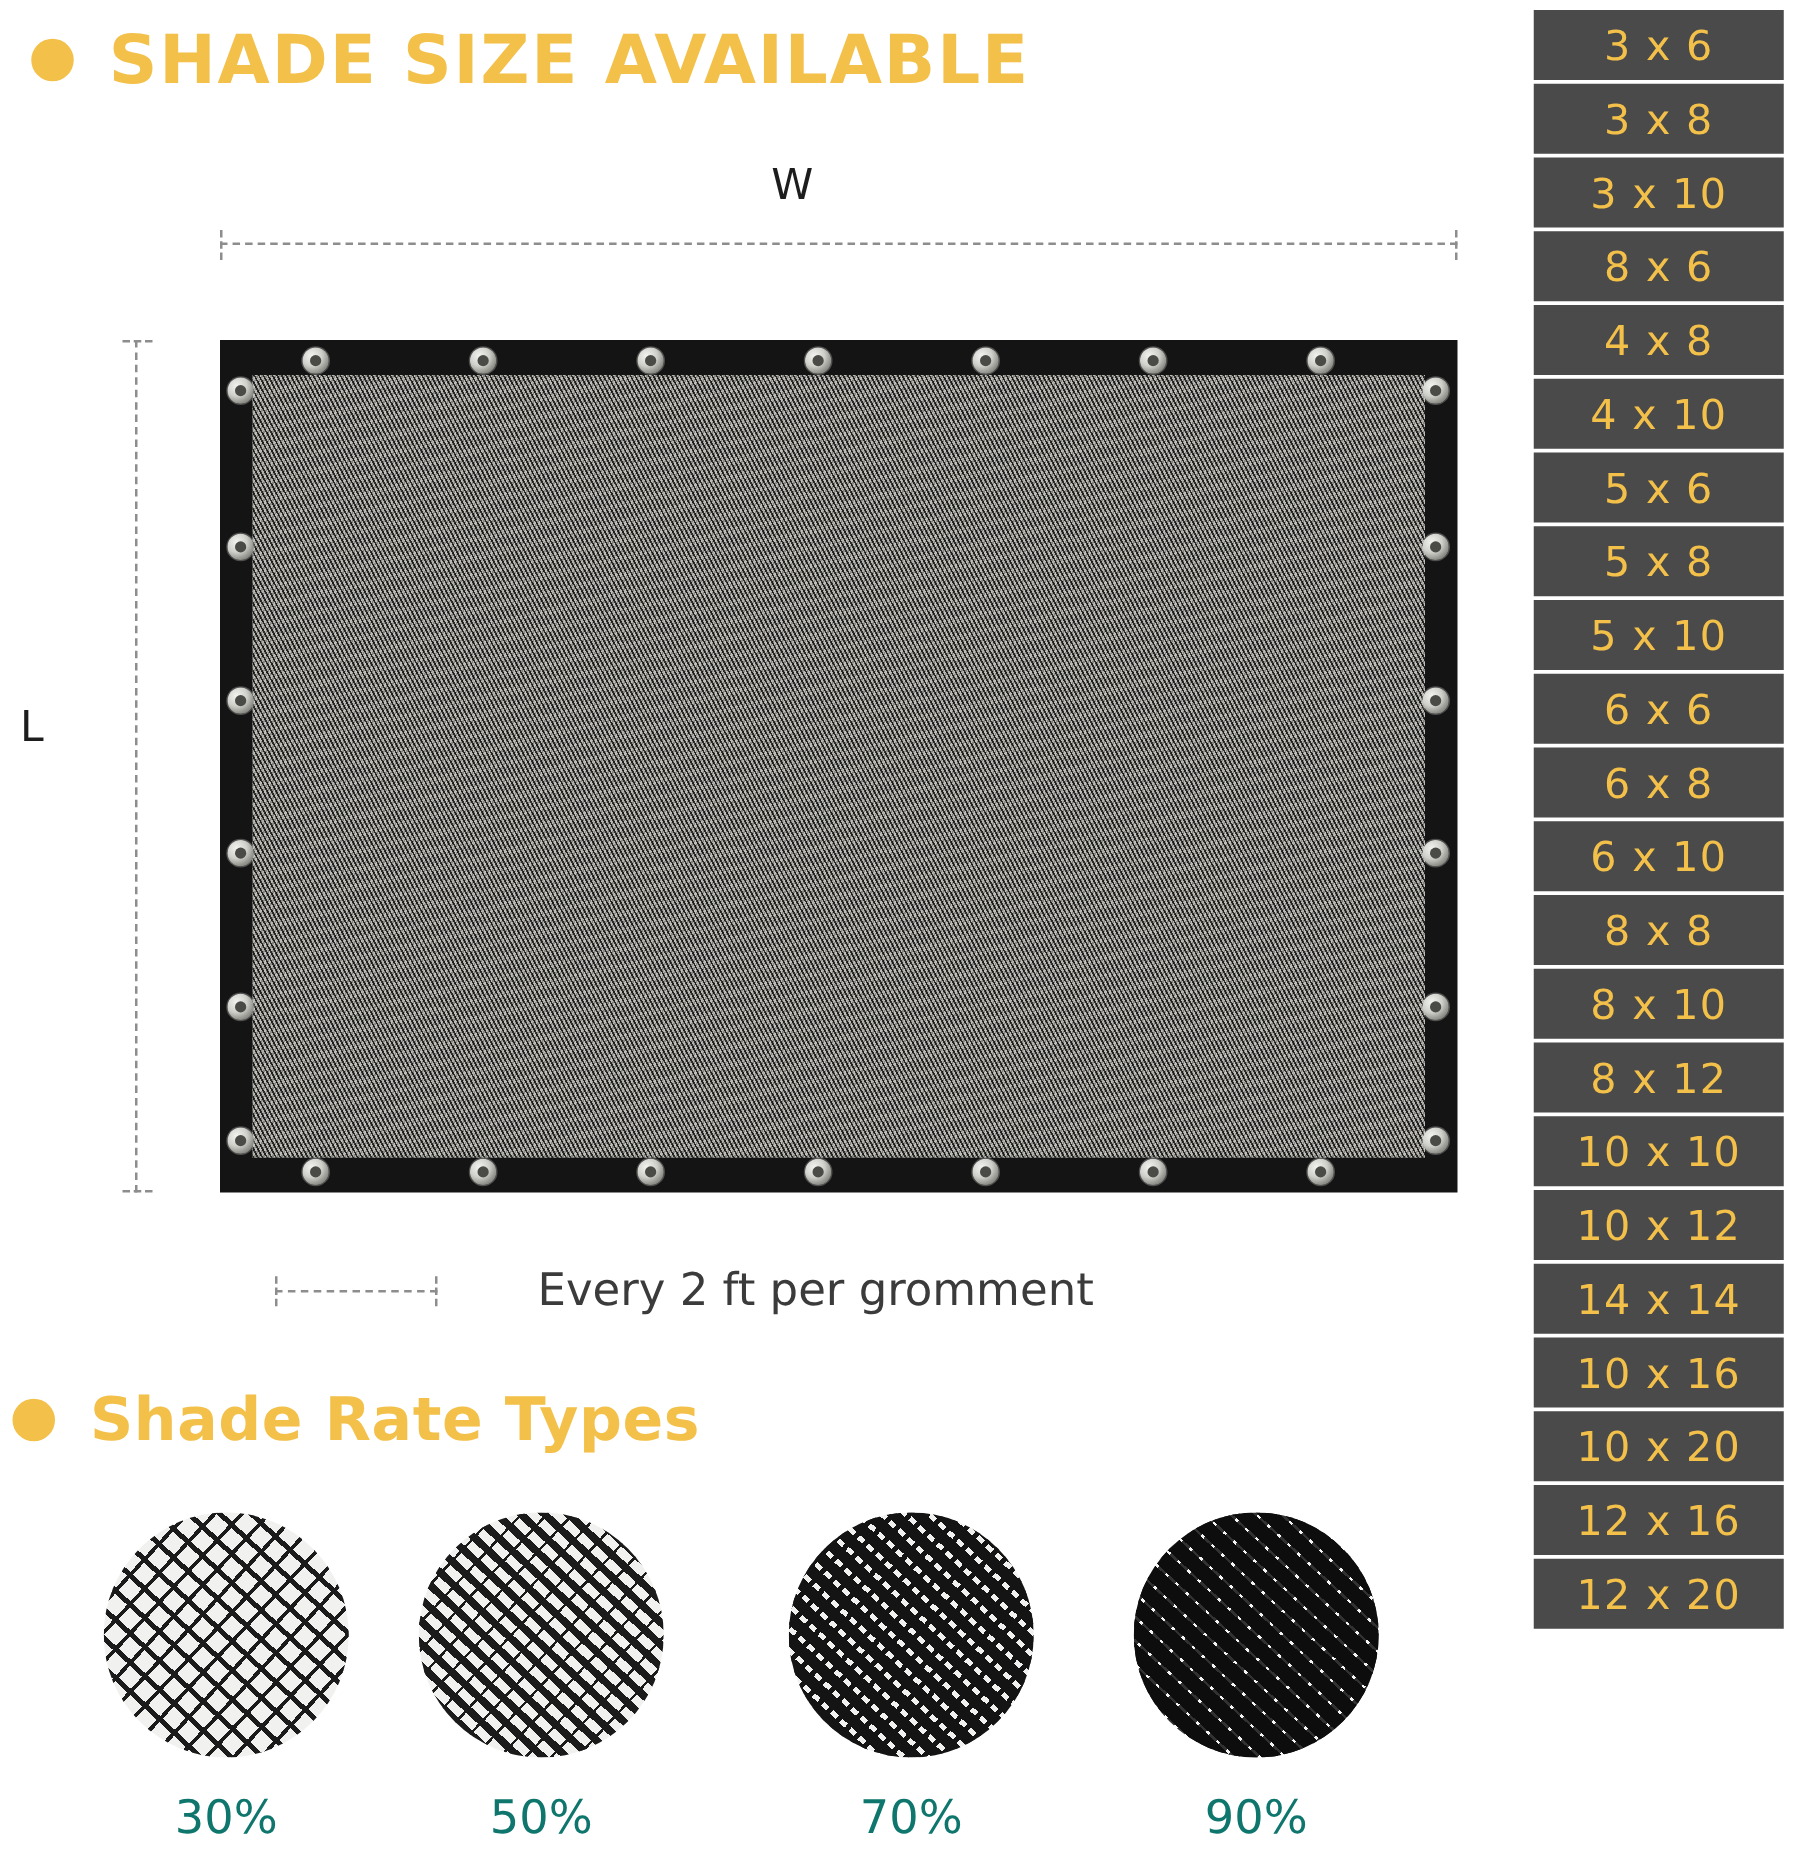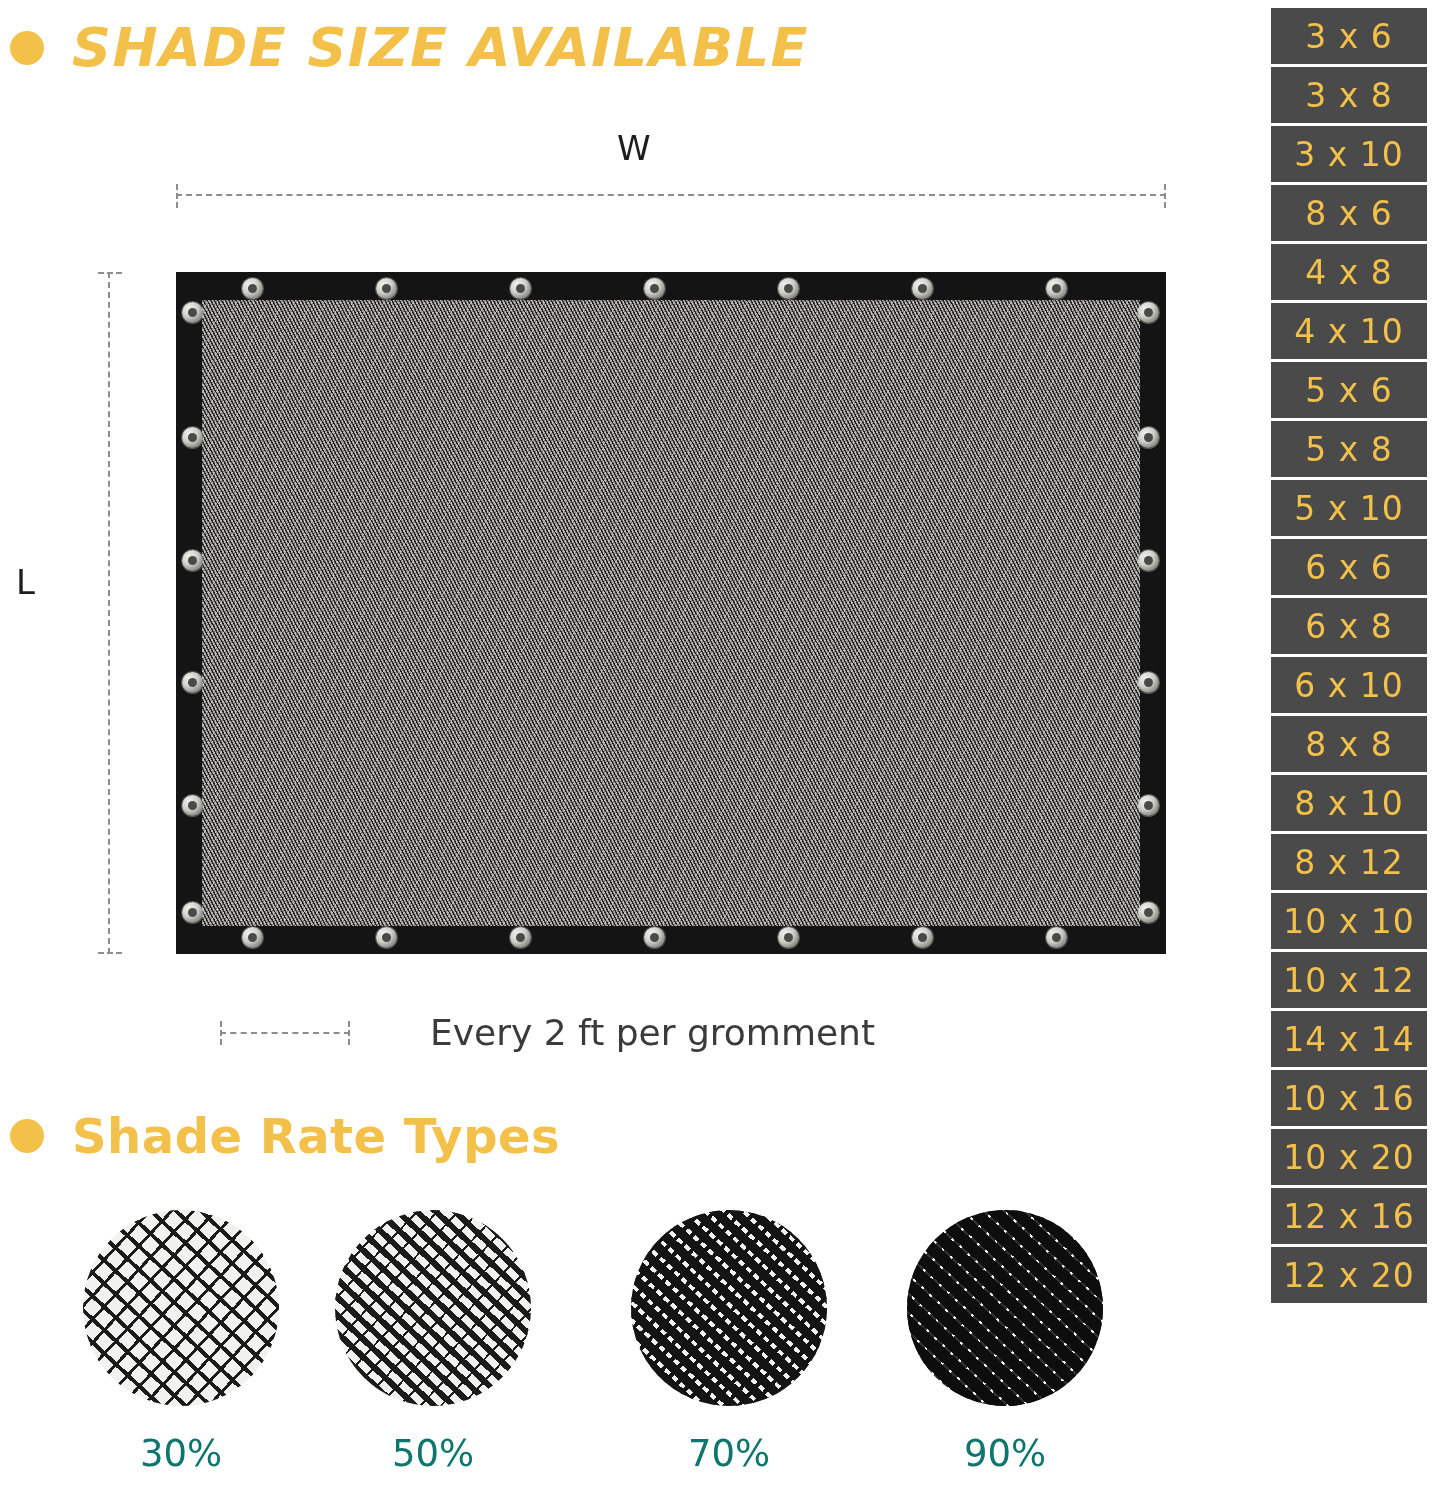--- a/index.html
+++ b/index.html
@@ -28,23 +28,22 @@
     background: #f3c04a;
     flex: 0 0 auto;
   }
   .heading-text {
     margin-left: 28px;
     color: #f3c04a;
     font-weight: bold;
     letter-spacing: 0.5px;
   }
   #heading-main {
-    left: 10px;
+    left: 25px;
     top: 16px;
-    font-style: italic;
   }
   #heading-main .heading-text {
     font-size: 54px;
     letter-spacing: 1.5px;
   }
   #heading-sub {
     left: 10px;
     top: 1108px;
   }
   #heading-sub .heading-text {
@@ -241,21 +240,21 @@
     background-image:
       repeating-linear-gradient(43deg, #0d0d0d 0px, #0d0d0d 12px, rgba(255,255,255,0.15) 12px, rgba(255,255,255,0.15) 14px),
       repeating-linear-gradient(133deg, #0d0d0d 0px, #0d0d0d 8px, rgba(255,255,255,0.12) 8px, rgba(255,255,255,0.12) 11px);
   }
 
   
   .size-list {
     position: absolute;
     right: 18px;
     top: 8px;
-    width: 156px;
+    width: 200px;
     display: flex;
     flex-direction: column;
     gap: 3px;
   }
   .size-chip {
     height: 56px;
     background: #4a4a4a;
     color: #f3c04a;
     font-size: 33px;
     display: flex;

